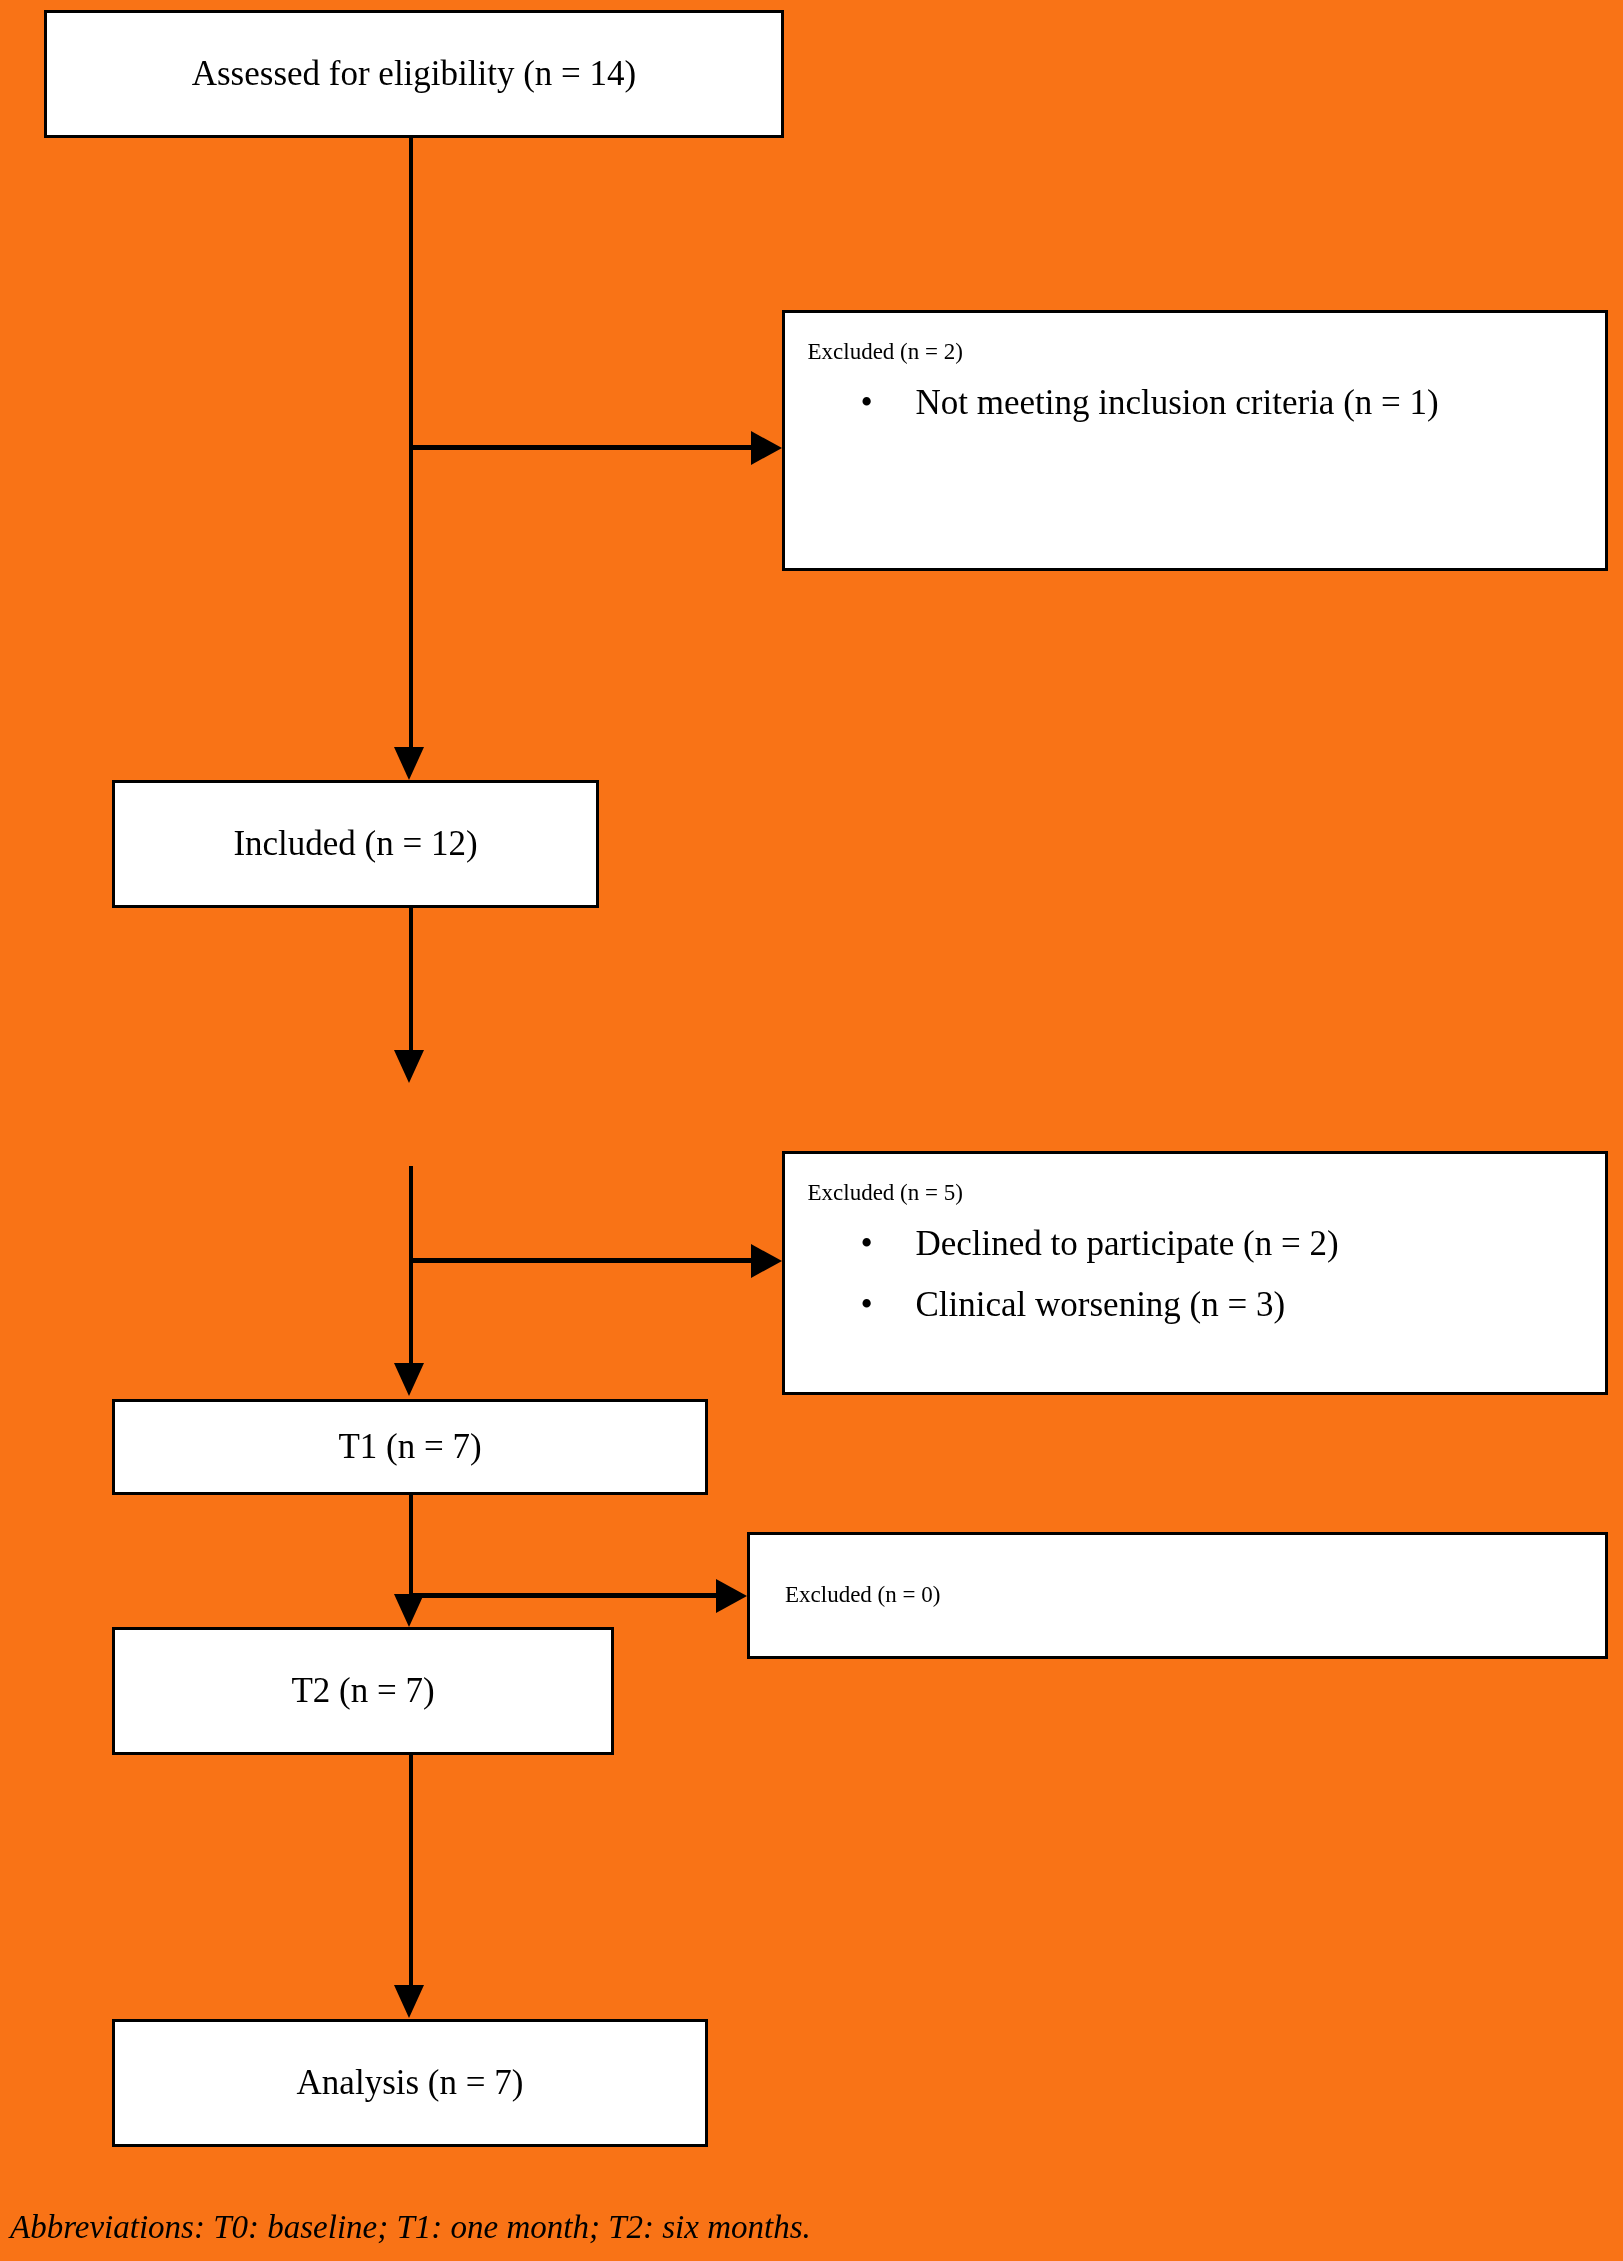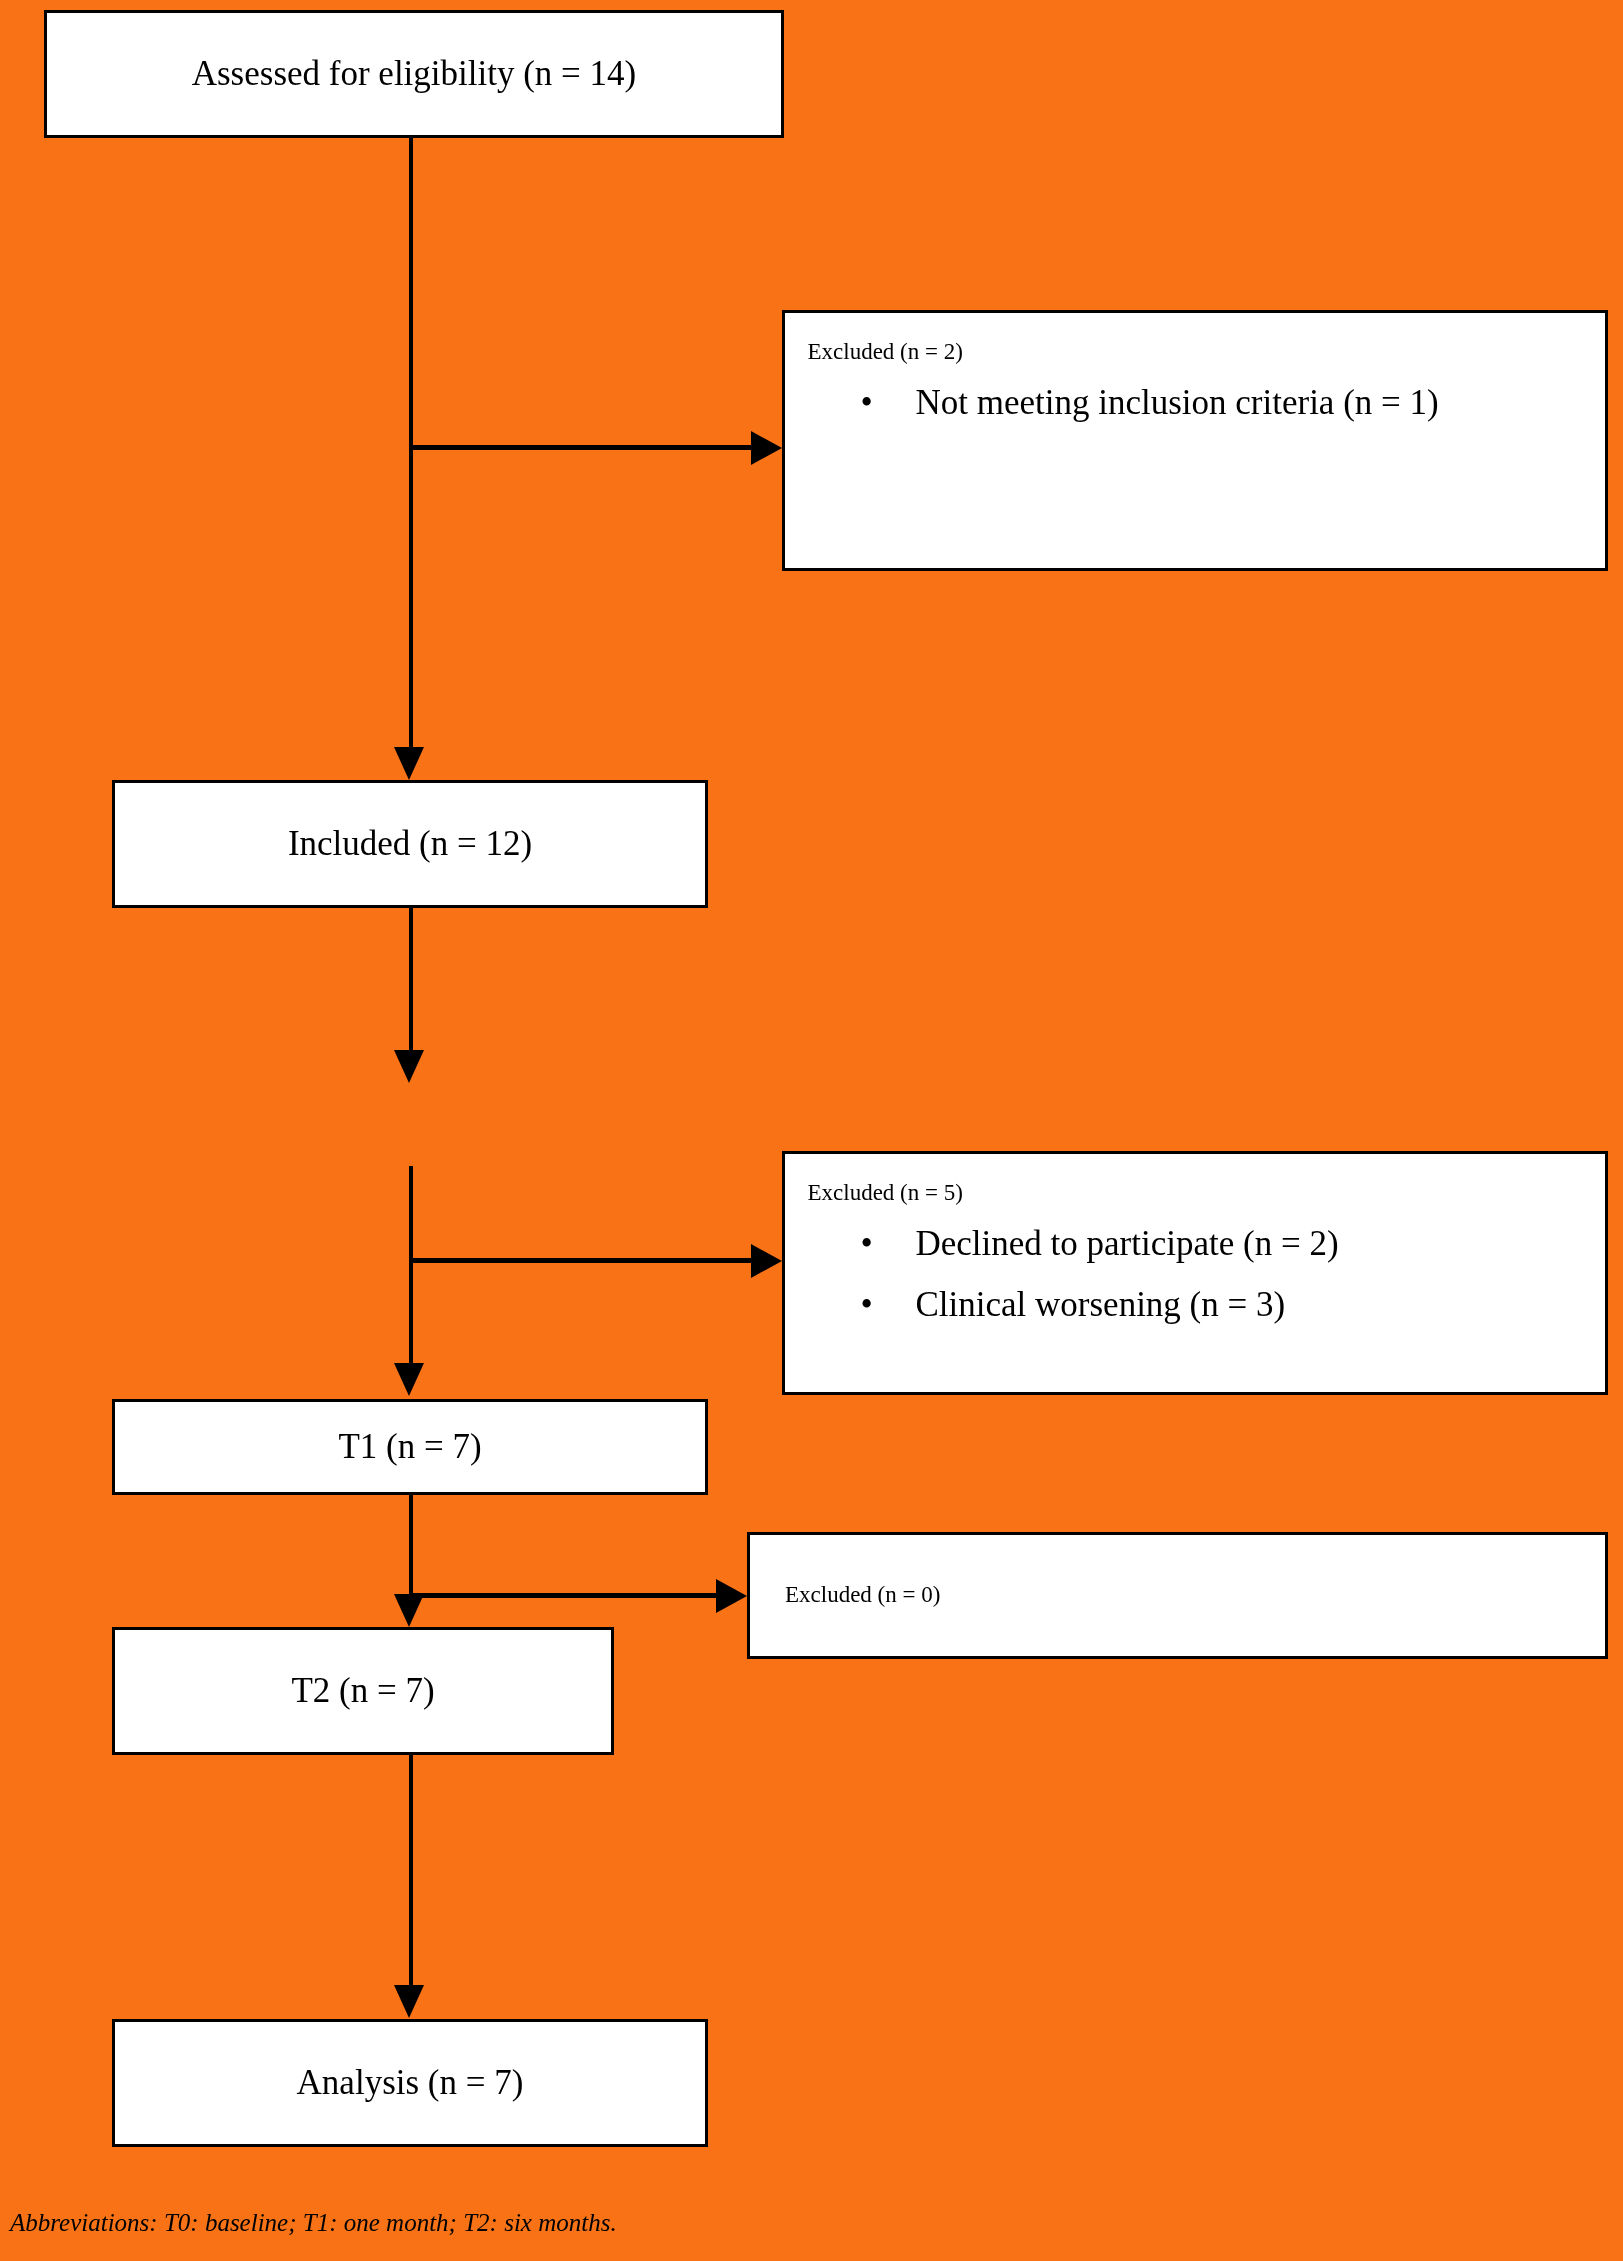--- a/index.html
+++ b/index.html
@@ -89,21 +89,21 @@
     border-top: 17px solid transparent;
     border-bottom: 17px solid transparent;
     border-left: 31px solid #000000;
     z-index: 2;
   }
   
   .footnote {
     position: absolute;
     left: 10px;
     top: 2208px;
-    font-size: 25px;
+    font-size: 33px;
     font-style: italic;
     line-height: 1.2;
     white-space: nowrap;
   }
 </style>
 </head>
 <body>
 
 <div id="canvas">
 
@@ -120,21 +120,21 @@
   <div class="node left-align" style="left:782px; top:310px; width:826px; height:261px;">
     <span class="node-title">Excluded (n = 2)</span>
     <ul class="bullets">
       <li>
         <span class="bullet-dot">•</span>
         <span>Not meeting inclusion criteria (n = 1)</span>
       </li>
     </ul>
   </div>
 
-  <div class="node" style="left:112px; top:780px; width:596px; height:128px;">
+  <div class="node" style="left:112px; top:780px; width:487px; height:128px;">
     <span>Included (n = 12)</span>
   </div>
 
   <div class="vline" style="left:409px; top:908px; height:145px;"></div>
   <div class="arrow-down" style="left:394px; top:1050px;"></div>
 
 
   <div class="vline" style="left:409px; top:1166px; height:199px;"></div>
   <div class="arrow-down" style="left:394px; top:1363px;"></div>
 

